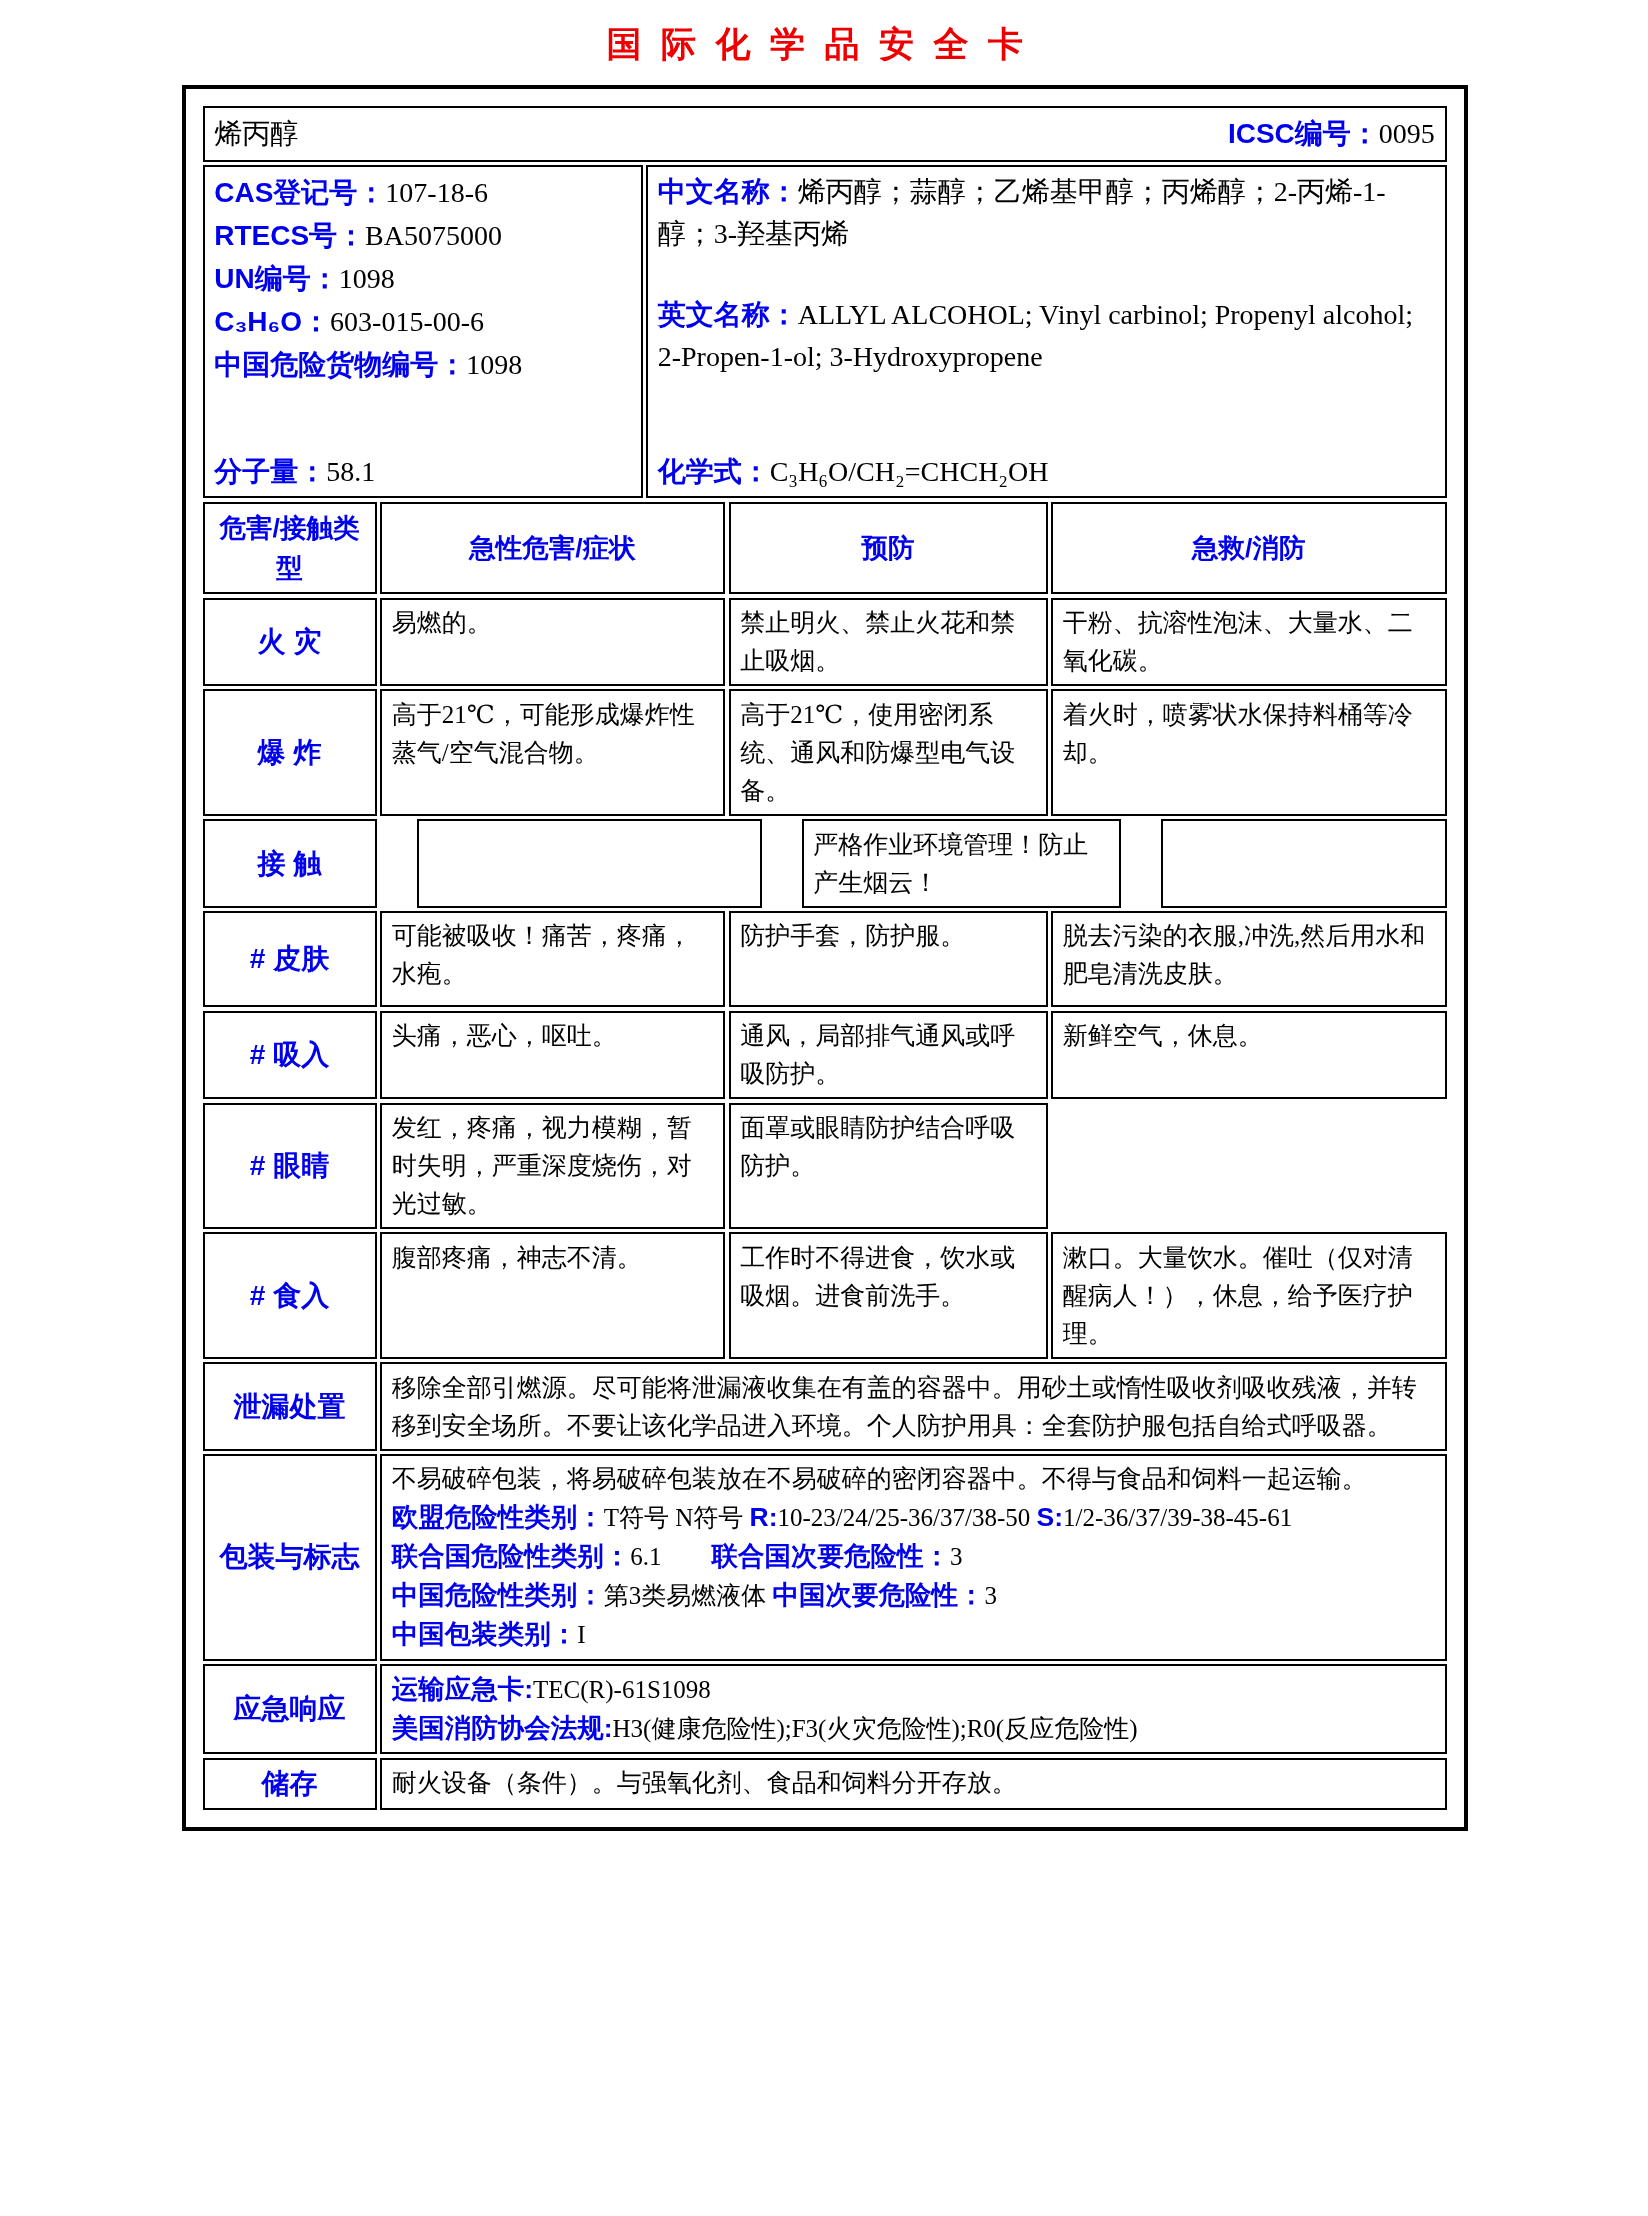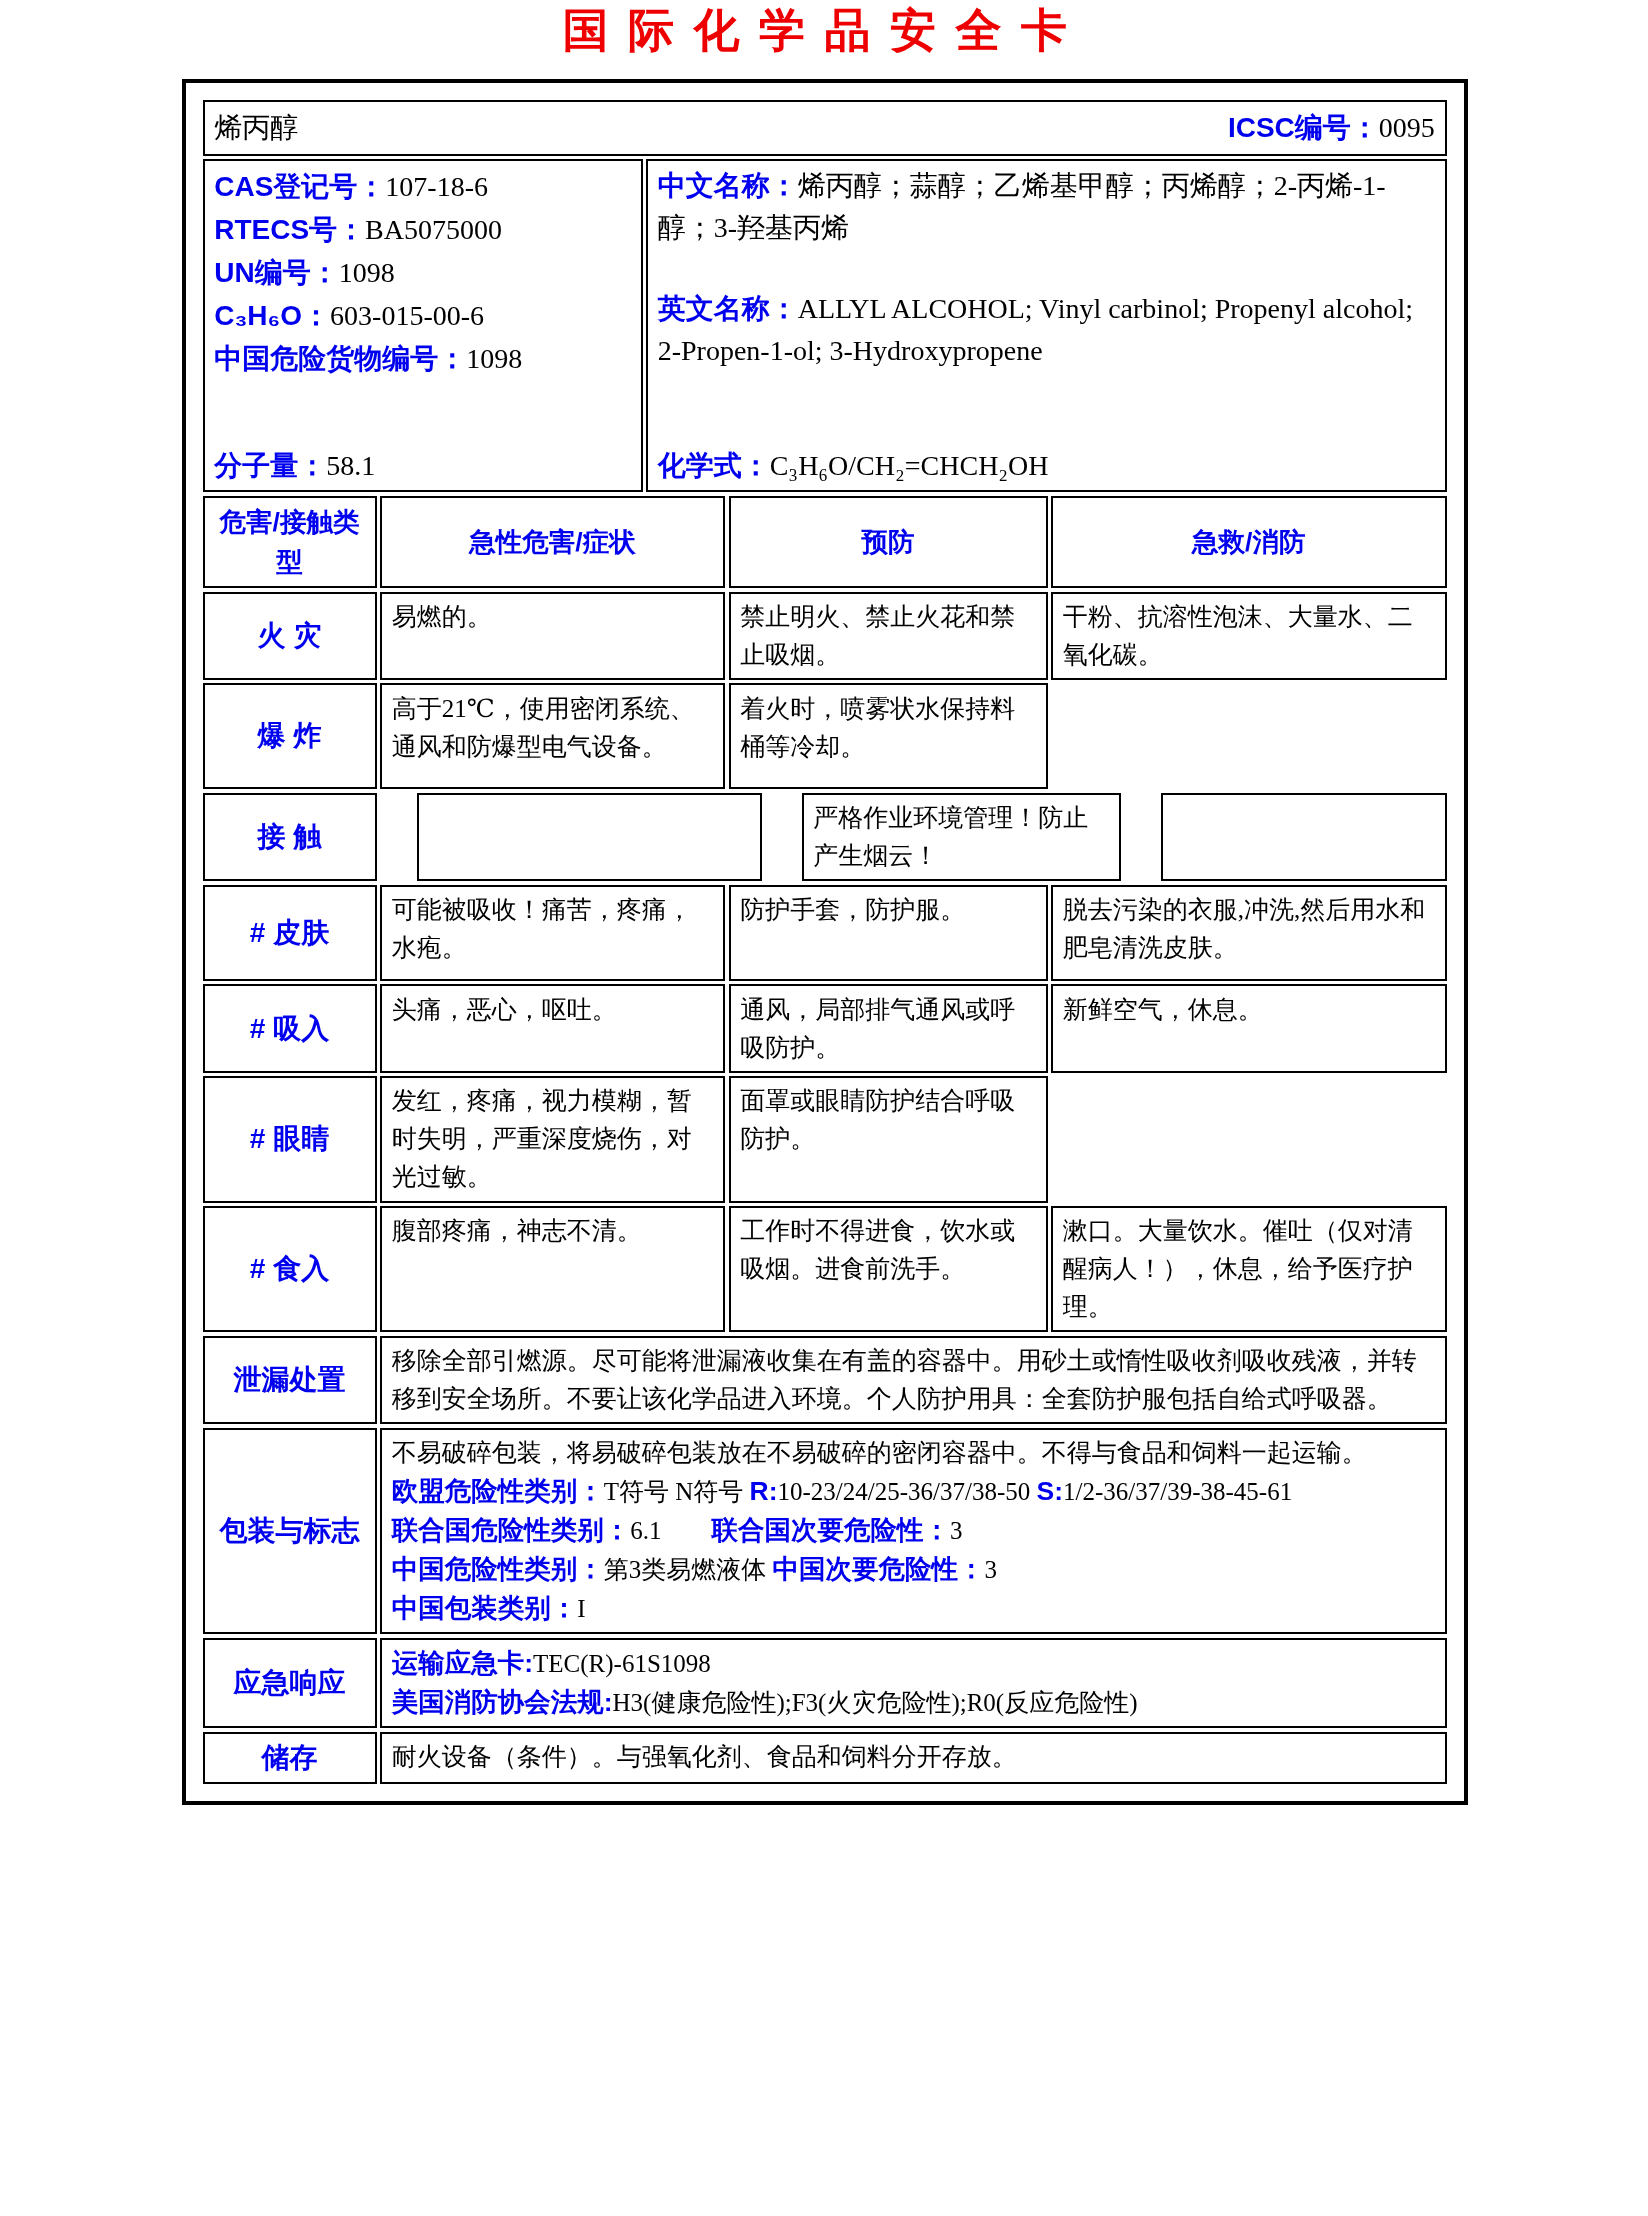--- a/index.html
+++ b/index.html
@@ -2,22 +2,22 @@
 <html style="font-size:11px"><head>
 <meta charset="utf-8">
 <style>
   html,body{margin:0;padding:0;}
   body{
     width:1649px;min-height:2216px;background:#ffffff;
     font-family:"Liberation Serif","DejaVu Serif",serif;
     color:#000;
   }
   .page-title{
-    margin:0 0 16.7px 0;text-align:center;
-    font-size:46px;font-weight:bold;color:#ee0000;letter-spacing:19.5px;
+    padding-top:21px;margin:0 0 16.7px 0;text-align:center;
+    font-size:35px;font-weight:bold;color:#ee0000;letter-spacing:19.5px;
     font-family:"Liberation Serif","DejaVu Serif",serif;
   }
   .card{
     width:1244px;margin:0 auto;border:4.9px solid #000;padding:17px;
     display:flex;flex-direction:column;gap:3.5px;background:#fff;
   }
   .row{display:grid;gap:3.5px;}
   .r-top{grid-template-columns:1fr;}
   .r-id{grid-template-columns:440px 1fr;}
   .r-h{grid-template-columns:174px 345px 319px 1fr;}
@@ -106,20 +106,21 @@
   </div>
 
   <div class="row r-h h-fire">
     <div class="cell hlabel">火 灾</div>
     <div class="cell">易燃的。</div>
     <div class="cell">禁止明火、禁止火花和禁止吸烟。</div>
     <div class="cell">干粉、抗溶性泡沫、大量水、二氧化碳。</div>
   </div>
   <div class="row r-h h-exp">
     <div class="cell hlabel">爆 炸</div>
+    <div class="cell">高于21℃，可能形成爆炸性蒸气/空气混合物。</div>
     <div class="cell">高于21℃，使用密闭系统、通风和防爆型电气设备。</div>
     <div class="cell">着火时，喷雾状水保持料桶等冷却。</div>
   </div>
   <div class="row r-h h-con">
     <div class="cell hlabel">接 触</div>
     <div class="cell"></div>
     <div class="cell">严格作业环境管理！防止产生烟云！</div>
     <div class="cell"></div>
   </div>
   <div class="row r-h h-skin">

